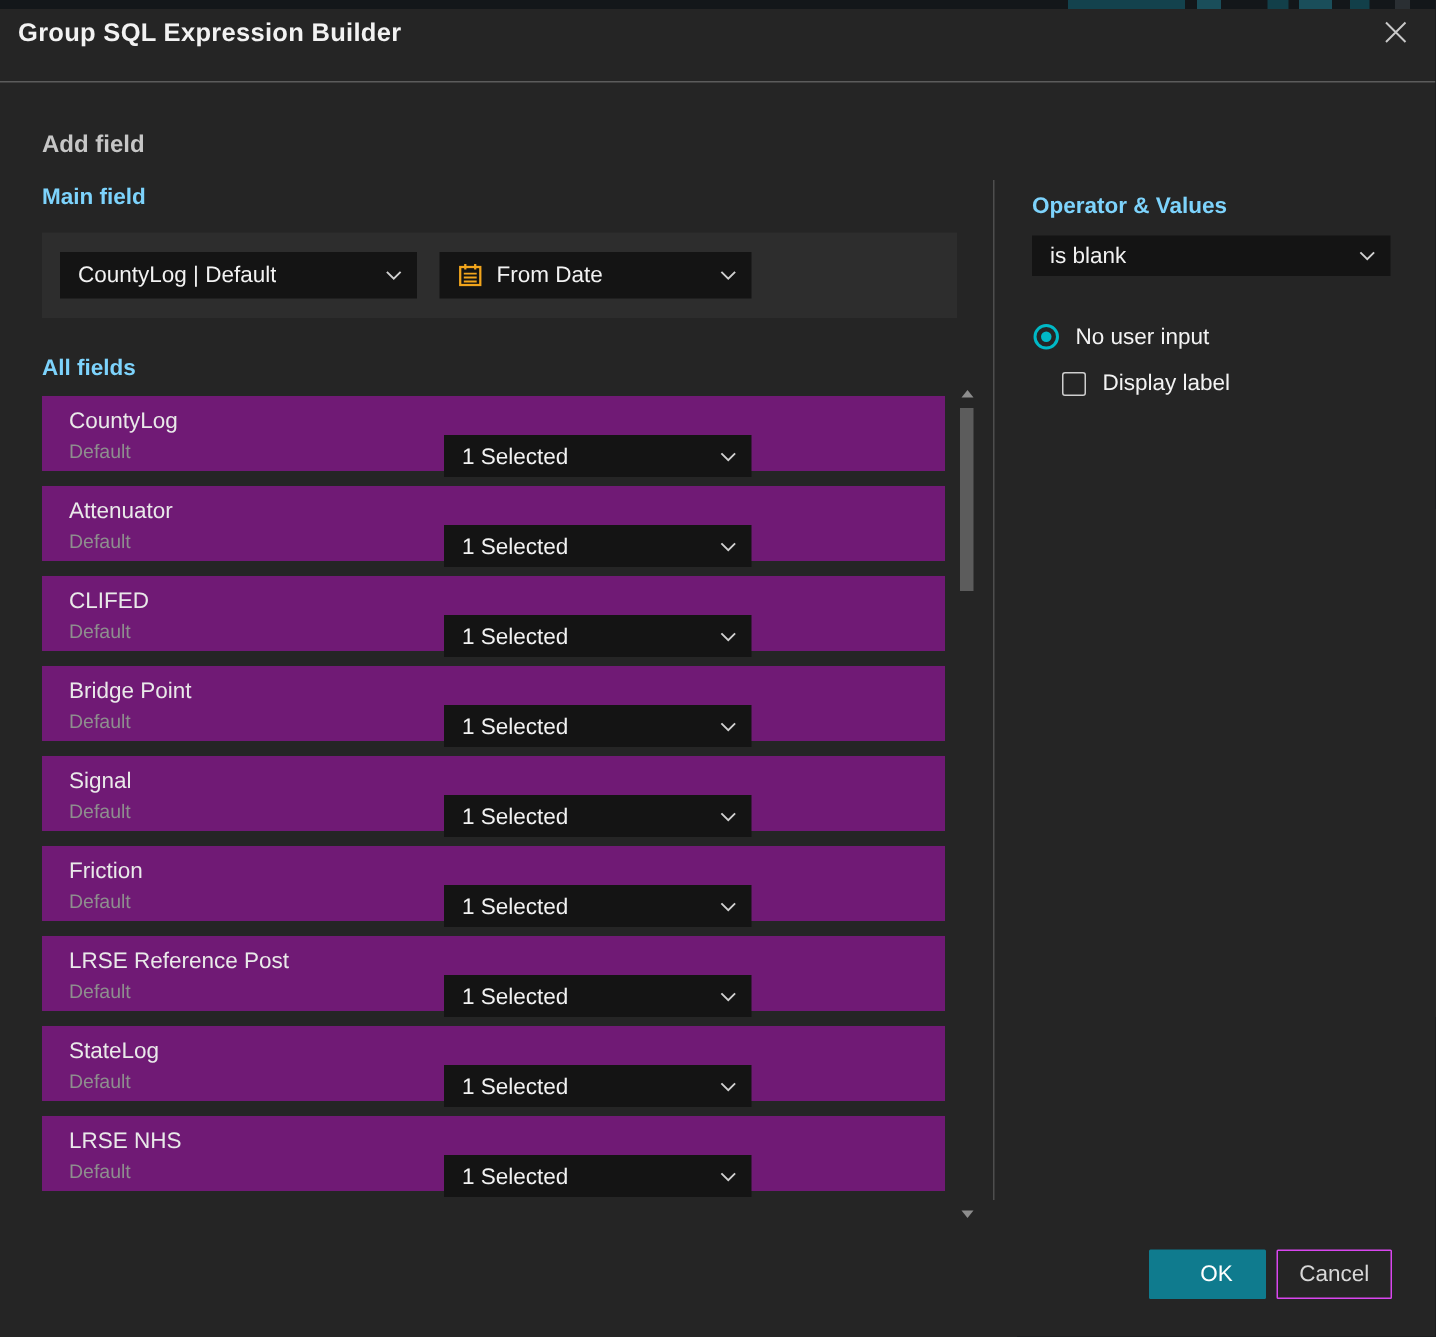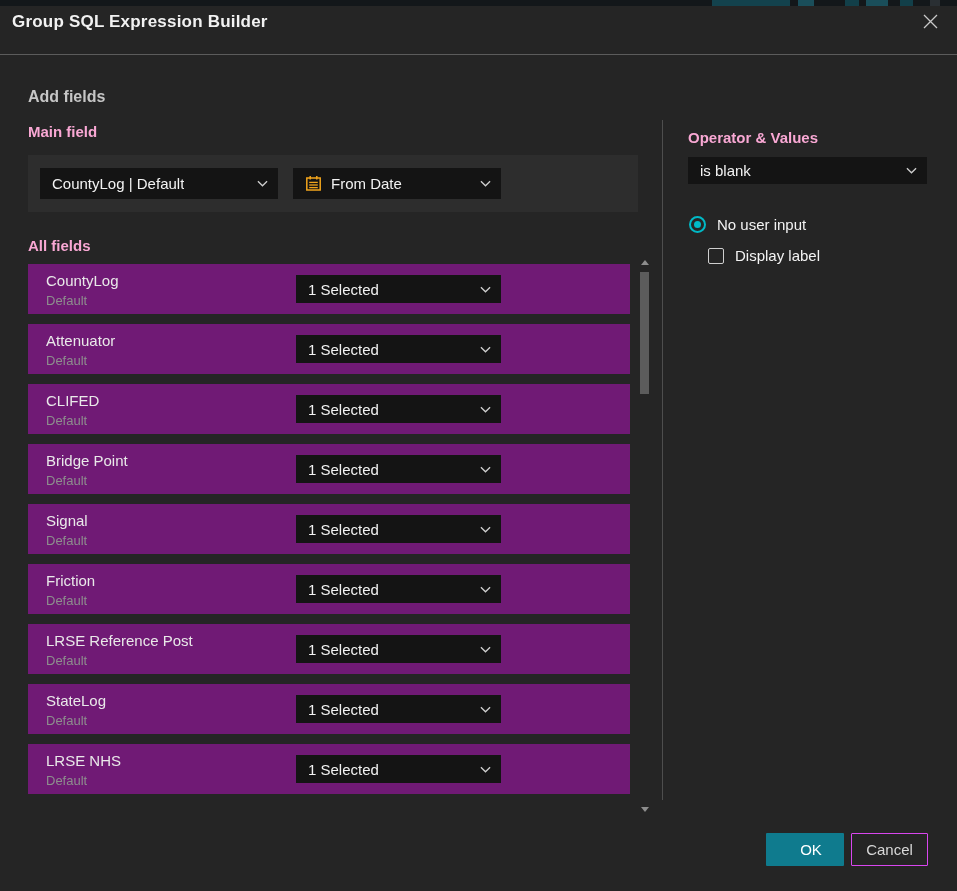--- a/index.html
+++ b/index.html
@@ -24,21 +24,21 @@
     border-bottom:1px solid #5c5c5c;
     display:flex; align-items:center; padding:0 16px 17px 12px;text-align:center;
   }
   .modal-title { font-size:17px; font-weight:700; color:#f2f2f2; letter-spacing:.2px; }
   .close-btn {
     margin-left:auto; width:22px; height:22px; display:flex;
     align-items:center; justify-content:center; cursor:pointer;
   }
 
   .section-heading { position:absolute; left:28px; font-size:16px; font-weight:700; color:#c6c6c6; }
-  .sub-label { position:absolute; font-size:15px; font-weight:700; color:#f9a8d4; }
+  .sub-label { position:absolute; font-size:15px; font-weight:700; color:#7dd3fc; }
 
   
   .main-panel {
     position:absolute; left:28px; top:149px; width:610px; height:57px;
     background:#2d2d2d;
   }
   .dropdown {
     background:#141414; display:flex; align-items:center;
     padding:0 10px 0 12px; cursor:pointer;
   }
@@ -49,21 +49,21 @@
   .cal-icon { display:flex; align-items:center; margin-right:9px; }
 
   
   .fields-list { position:absolute; left:28px; top:258px; width:602px; }
   .field-row {
     position:relative; height:50px; margin-bottom:10px; background:#701a75;
   }
   .field-row-text { position:absolute; left:18px; top:8px; }
   .field-name { font-size:15px; color:#e9e9e9; }
   .field-subtitle { font-size:13px; color:#8e8e8e; margin-top:4px; }
-  .row-dd { position:absolute; left:268px; top:11px; width:205px; height:28px; }
+  .row-dd { position:absolute; left:268px; top:26px; width:205px; height:28px; }
 
   
   .scrollbar { position:absolute; left:638px; top:252px; width:14px; height:556px; }
   .scroll-arrow-up, .scroll-arrow-down {
     position:absolute; left:3px; width:0; height:0;
     border-left:4px solid transparent; border-right:4px solid transparent;
   }
   .scroll-arrow-up { top:2px; border-bottom:5px solid #8d8d8d; }
   .scroll-arrow-down { bottom:2px; border-top:5px solid #8d8d8d; }
   .scroll-thumb { position:absolute; left:2px; top:14px; width:9px; height:122px; background:#5c5c5c; }
@@ -116,21 +116,21 @@
 
   <div class="modal-header">
     <span class="modal-title">Group SQL Expression Builder</span>
     <span class="close-btn">
       <svg width="17" height="17" viewBox="0 0 17 17">
           <path d="M2 2 L15 15 M15 2 L2 15" stroke="#c9c9c9" stroke-width="1.3" fill="none"></path>
         </svg>
     </span>
   </div>
 
-  <div class="section-heading" style="top:82px;">Add fields</div>
+  <div class="section-heading" style="top:82px;">Add field</div>
   <div class="sub-label" style="left:28px; top:117px;">Main field</div>
 
   <div class="main-panel">
     <div class="dropdown dd-main-2">
       <span class="cal-icon">
         <svg width="17" height="17" viewBox="0 0 17 17">
           <rect x="1.8" y="3" width="13.4" height="12" fill="none" stroke="#f2a51c" stroke-width="1.5"></rect>
           <line x1="5.2" y1="1" x2="5.2" y2="4.6" stroke="#f2a51c" stroke-width="1.5"></line>
           <line x1="11.8" y1="1" x2="11.8" y2="4.6" stroke="#f2a51c" stroke-width="1.5"></line>
           <line x1="4.2" y1="7.4" x2="12.8" y2="7.4" stroke="#f2a51c" stroke-width="1.3"></line>

